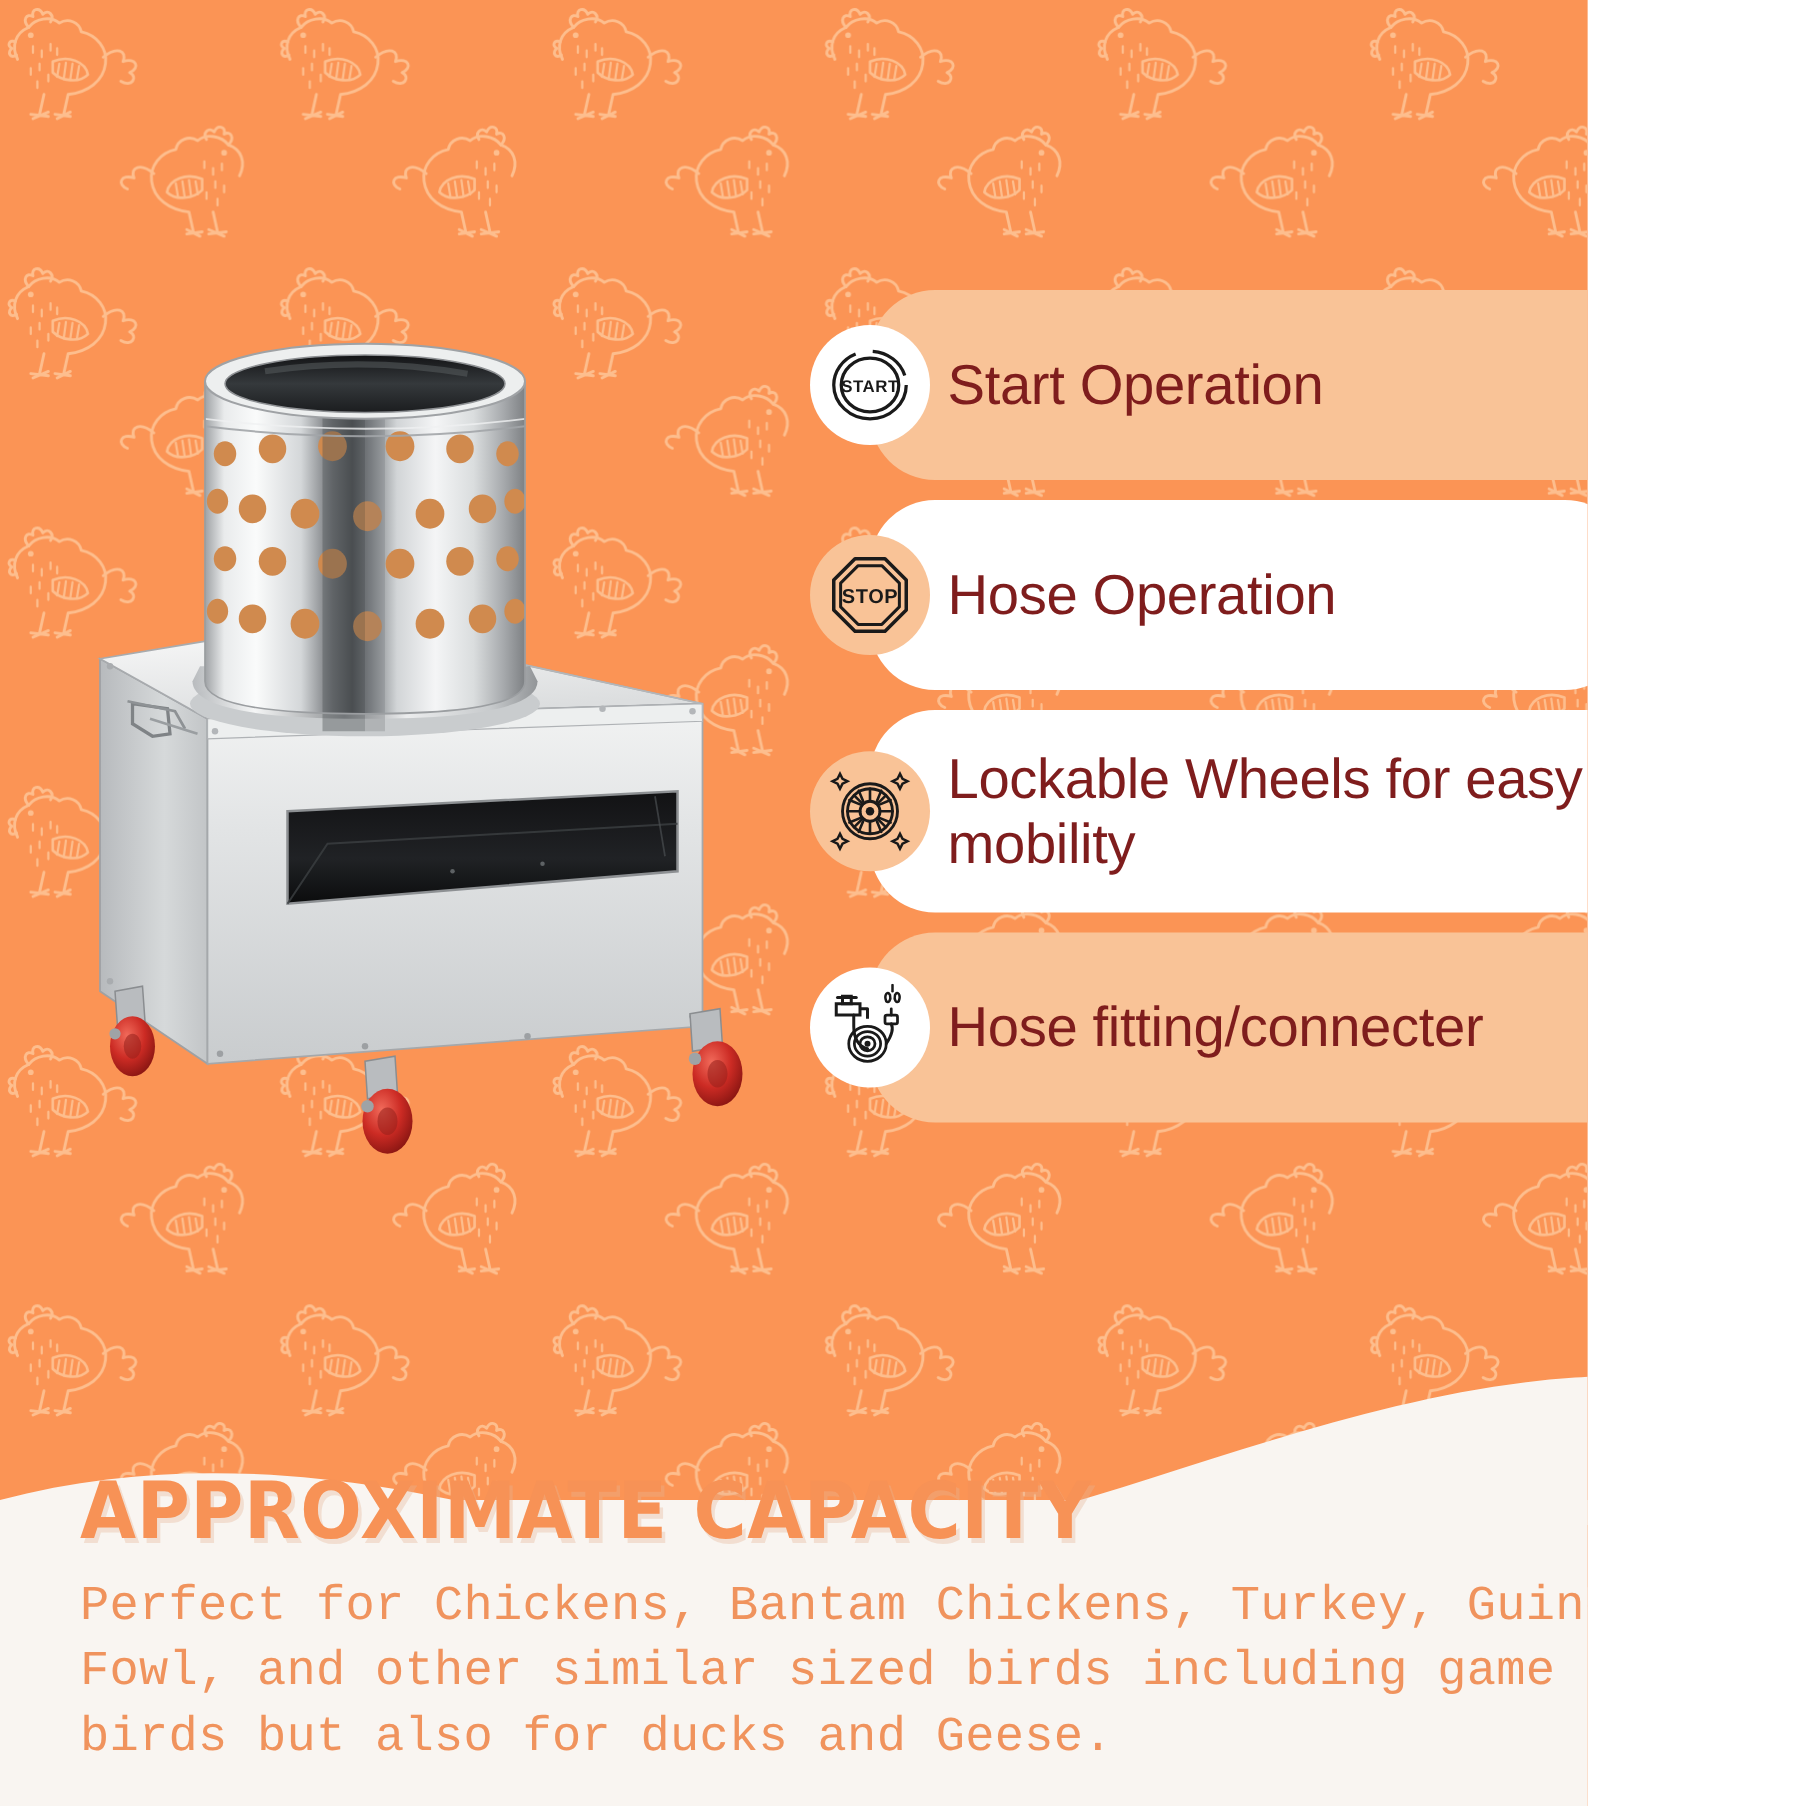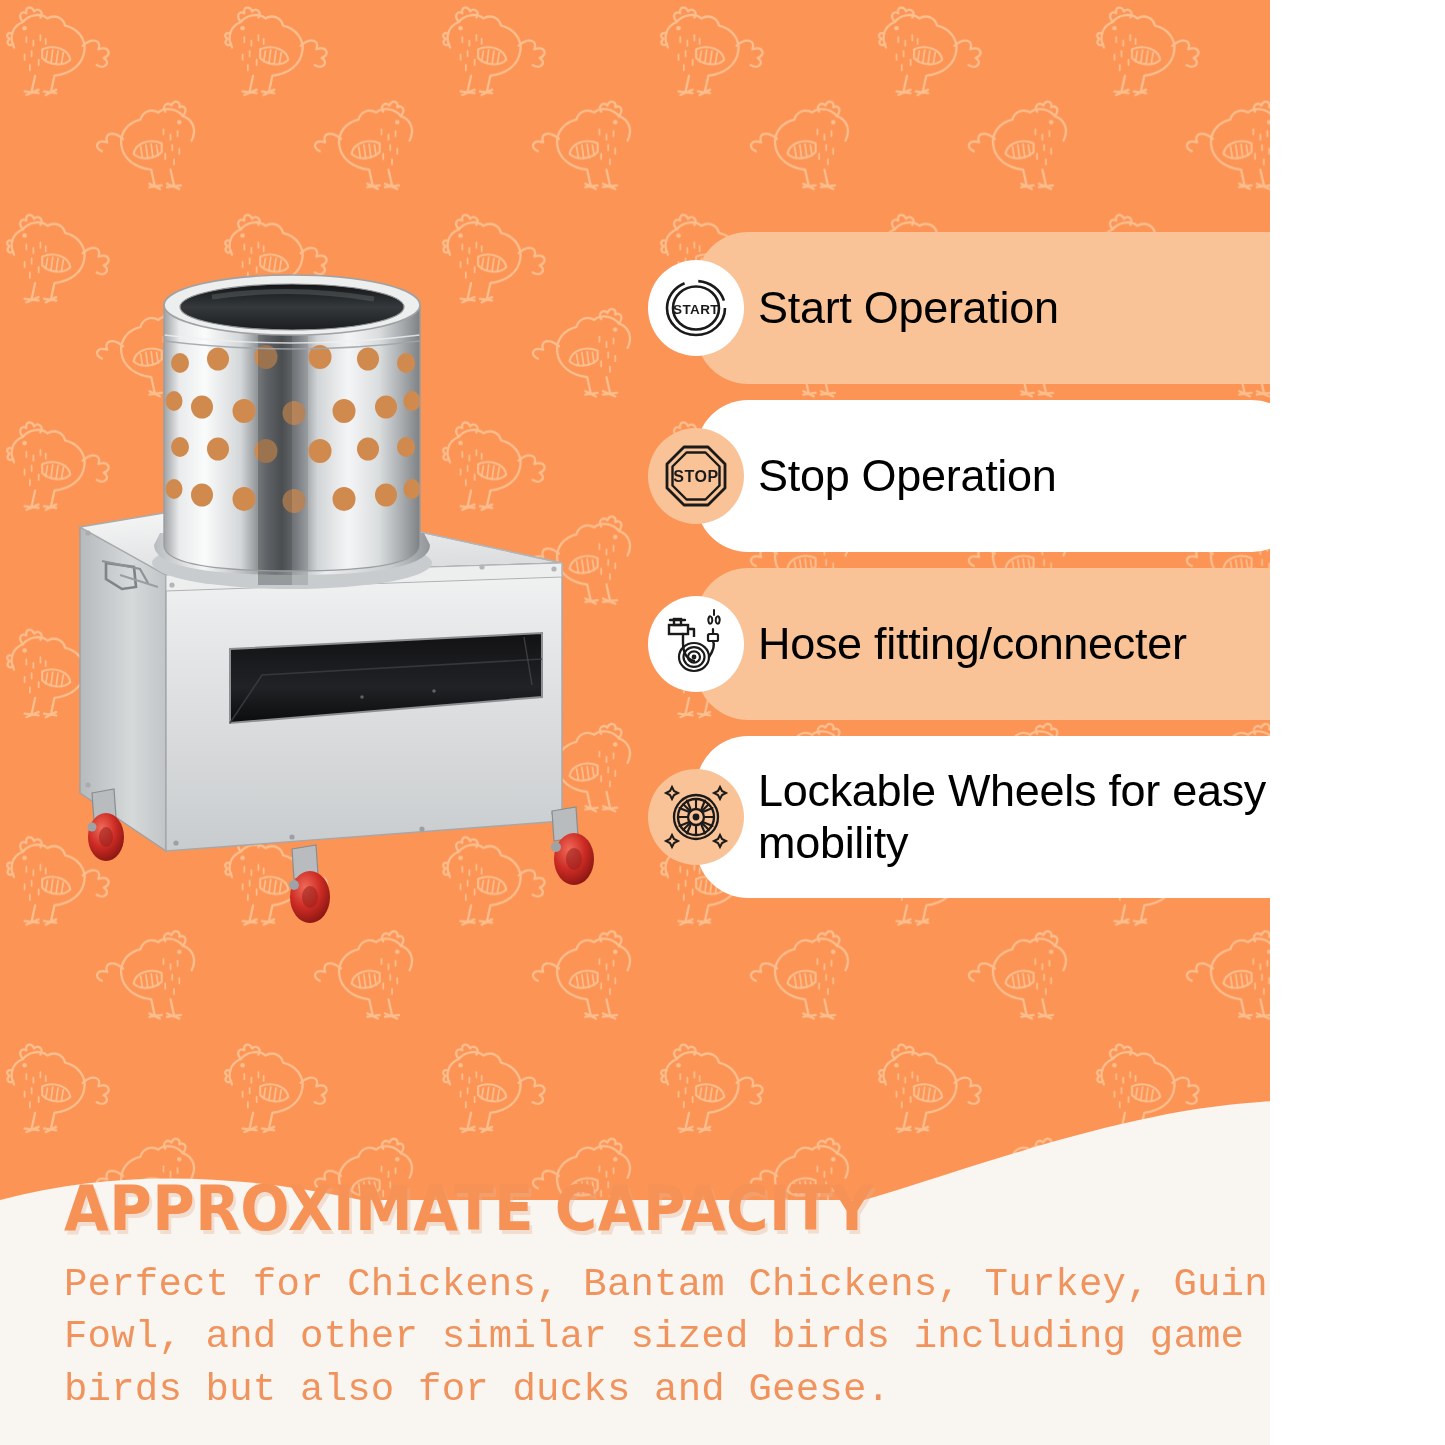--- a/index.html
+++ b/index.html
@@ -79,21 +79,21 @@
   }
   .feature-row.tint .feature-icon-wrap { background:#FFFFFF; }
   .feature-row.plain .feature-icon-wrap { background:#F9C397; }
   .feature-icon-wrap svg { display:block; }
 
   .feature-label {
     position:relative;
     z-index:2;
     font-size:45px;
     line-height:1.16;
-    color:#000000;
+    color:#7f1d1d;
     letter-spacing:-0.3px;
     padding-right:24px;
   }
 
   
   .row-1 { height:152px; }
   .row-1 .feature-pill { width:664px; }
   .row-2 { height:152px;align-items:center; }
   .row-2 .feature-pill { width:608px; }
   .row-3 { height:152px; }
@@ -361,52 +361,21 @@
 
     <div class="feature-row plain row-2">
       <div class="feature-pill"></div>
       <div class="feature-icon-wrap">
         <svg width="72" height="72" viewBox="0 0 72 72" aria-hidden="true">
           <polygon points="24,7 48,7 65,24 65,48 48,65 24,65 7,48 7,24" fill="none" stroke="#1A1A1A" stroke-width="2.8" stroke-linejoin="round"></polygon>
           <polygon points="26.5,12.5 45.5,12.5 59.5,26.5 59.5,45.5 45.5,59.5 26.5,59.5 12.5,45.5 12.5,26.5" fill="none" stroke="#1A1A1A" stroke-width="2.4" stroke-linejoin="round"></polygon>
           <text x="36" y="42" text-anchor="middle" font-family="'Liberation Sans', sans-serif" font-size="16" font-weight="bold" fill="#1A1A1A" letter-spacing="0.5">STOP</text>
         </svg>
       </div>
-      <div class="feature-label">Stop Operation</div>
-    </div>
-
-    <div class="feature-row tint row-3">
-      <div class="feature-pill"></div>
-      <div class="feature-icon-wrap">
-        <svg width="70" height="70" viewBox="0 0 70 70" aria-hidden="true">
-
-          <rect x="8" y="16" width="19" height="9" fill="none" stroke="#1A1A1A" stroke-width="2.4"></rect>
-          <rect x="13" y="10" width="7" height="6" fill="none" stroke="#1A1A1A" stroke-width="2.4"></rect>
-          <path d="M9 11 L24 11" stroke="#1A1A1A" stroke-width="2.4" stroke-linecap="round"></path>
-          <path d="M27 20 L33 20 L33 28" fill="none" stroke="#1A1A1A" stroke-width="2.4" stroke-linejoin="round"></path>
-
-          <path d="M22 25 L22 34 C22 44 26 50 33 52" fill="none" stroke="#1A1A1A" stroke-width="2.4" stroke-linecap="round"></path>
-
-          <g fill="none" stroke="#1A1A1A" stroke-width="2.2">
-            <ellipse cx="33" cy="48" rx="15" ry="14"></ellipse>
-            <ellipse cx="33" cy="48" rx="10.5" ry="9.8"></ellipse>
-            <ellipse cx="33" cy="48" rx="6" ry="5.6"></ellipse>
-          </g>
-          <circle cx="33" cy="48" r="2.4" fill="#1A1A1A"></circle>
-
-          <path d="M48 48 C52 42 54 36 52 32" fill="none" stroke="#1A1A1A" stroke-width="2.4" stroke-linecap="round"></path>
-          <rect x="47" y="25" width="10" height="7" rx="1.5" fill="none" stroke="#1A1A1A" stroke-width="2.2"></rect>
-          <path d="M52 25 L52 20" stroke="#1A1A1A" stroke-width="2.2" stroke-linecap="round"></path>
-
-          <path d="M48 14 C46 9 49 5 51 9 C52 13 50 16 48 14 Z" fill="none" stroke="#1A1A1A" stroke-width="2"></path>
-          <path d="M58 14 C60 9 57 5 55 9 C54 13 56 16 58 14 Z" fill="none" stroke="#1A1A1A" stroke-width="2"></path>
-          <path d="M53 6 L53 1" stroke="#1A1A1A" stroke-width="2" stroke-linecap="round"></path>
-        </svg>
-      </div>
-      <div class="feature-label">Hose fitting/connecter</div>
+      <div class="feature-label">Hose Operation</div>
     </div>
 
     <div class="feature-row plain row-4">
       <div class="feature-pill"></div>
       <div class="feature-icon-wrap">
         <svg width="74" height="74" viewBox="0 0 74 74" aria-hidden="true">
           <g fill="none" stroke="#1A1A1A" stroke-width="2.3">
             <circle cx="37" cy="37" r="22"></circle>
             <circle cx="37" cy="37" r="18"></circle>
             <circle cx="37" cy="37" r="8"></circle>
@@ -434,20 +403,51 @@
             <path d="M11 11 L13 7 L15 11 L19 13 L15 15 L13 19 L11 15 L7 13 Z"></path>
             <path d="M59 11 L61 7 L63 11 L67 13 L63 15 L61 19 L59 15 L55 13 Z"></path>
             <path d="M11 59 L13 55 L15 59 L19 61 L15 63 L13 67 L11 63 L7 61 Z"></path>
             <path d="M59 59 L61 55 L63 59 L67 61 L63 63 L61 67 L59 63 L55 61 Z"></path>
           </g>
         </svg>
       </div>
       <div class="feature-label">Lockable Wheels for easy mobility</div>
     </div>
 
+    <div class="feature-row tint row-3">
+      <div class="feature-pill"></div>
+      <div class="feature-icon-wrap">
+        <svg width="70" height="70" viewBox="0 0 70 70" aria-hidden="true">
+
+          <rect x="8" y="16" width="19" height="9" fill="none" stroke="#1A1A1A" stroke-width="2.4"></rect>
+          <rect x="13" y="10" width="7" height="6" fill="none" stroke="#1A1A1A" stroke-width="2.4"></rect>
+          <path d="M9 11 L24 11" stroke="#1A1A1A" stroke-width="2.4" stroke-linecap="round"></path>
+          <path d="M27 20 L33 20 L33 28" fill="none" stroke="#1A1A1A" stroke-width="2.4" stroke-linejoin="round"></path>
+
+          <path d="M22 25 L22 34 C22 44 26 50 33 52" fill="none" stroke="#1A1A1A" stroke-width="2.4" stroke-linecap="round"></path>
+
+          <g fill="none" stroke="#1A1A1A" stroke-width="2.2">
+            <ellipse cx="33" cy="48" rx="15" ry="14"></ellipse>
+            <ellipse cx="33" cy="48" rx="10.5" ry="9.8"></ellipse>
+            <ellipse cx="33" cy="48" rx="6" ry="5.6"></ellipse>
+          </g>
+          <circle cx="33" cy="48" r="2.4" fill="#1A1A1A"></circle>
+
+          <path d="M48 48 C52 42 54 36 52 32" fill="none" stroke="#1A1A1A" stroke-width="2.4" stroke-linecap="round"></path>
+          <rect x="47" y="25" width="10" height="7" rx="1.5" fill="none" stroke="#1A1A1A" stroke-width="2.2"></rect>
+          <path d="M52 25 L52 20" stroke="#1A1A1A" stroke-width="2.2" stroke-linecap="round"></path>
+
+          <path d="M48 14 C46 9 49 5 51 9 C52 13 50 16 48 14 Z" fill="none" stroke="#1A1A1A" stroke-width="2"></path>
+          <path d="M58 14 C60 9 57 5 55 9 C54 13 56 16 58 14 Z" fill="none" stroke="#1A1A1A" stroke-width="2"></path>
+          <path d="M53 6 L53 1" stroke="#1A1A1A" stroke-width="2" stroke-linecap="round"></path>
+        </svg>
+      </div>
+      <div class="feature-label">Hose fitting/connecter</div>
+    </div>
+
   </div>
 
   <div id="capacity-block">
     <div id="capacity-heading">APPROXIMATE CAPACITY</div>
     <div id="capacity-body">Perfect for Chickens, Bantam Chickens, Turkey, Guinea Fowl, and other similar sized birds including game birds but also for ducks and Geese.</div>
   </div>
 
 </div>
 
 </body></html>

